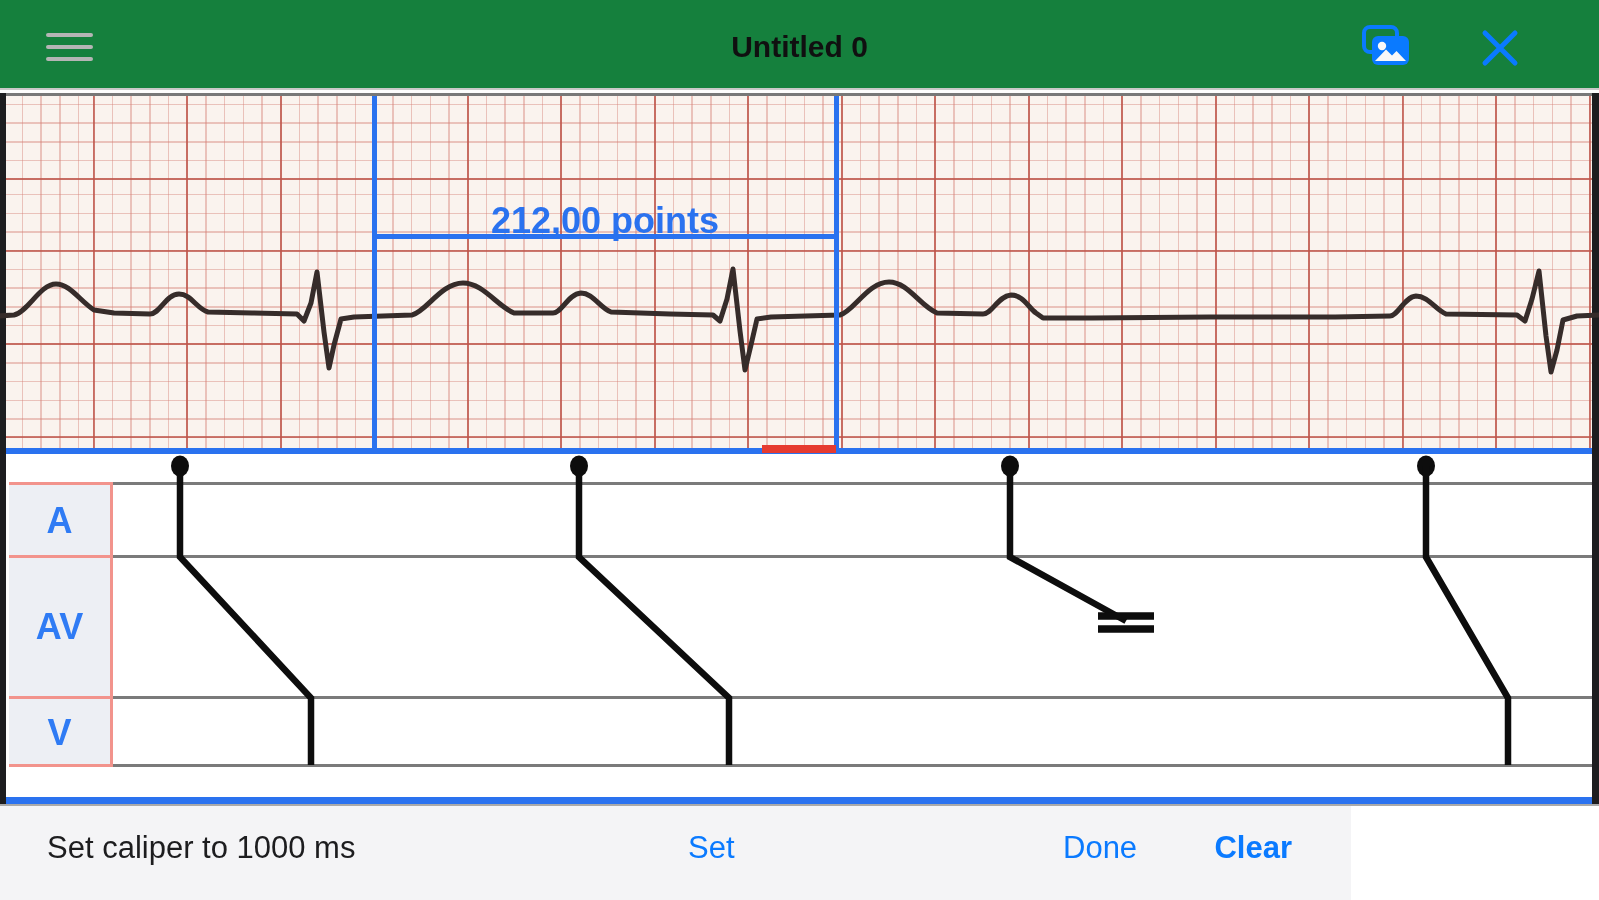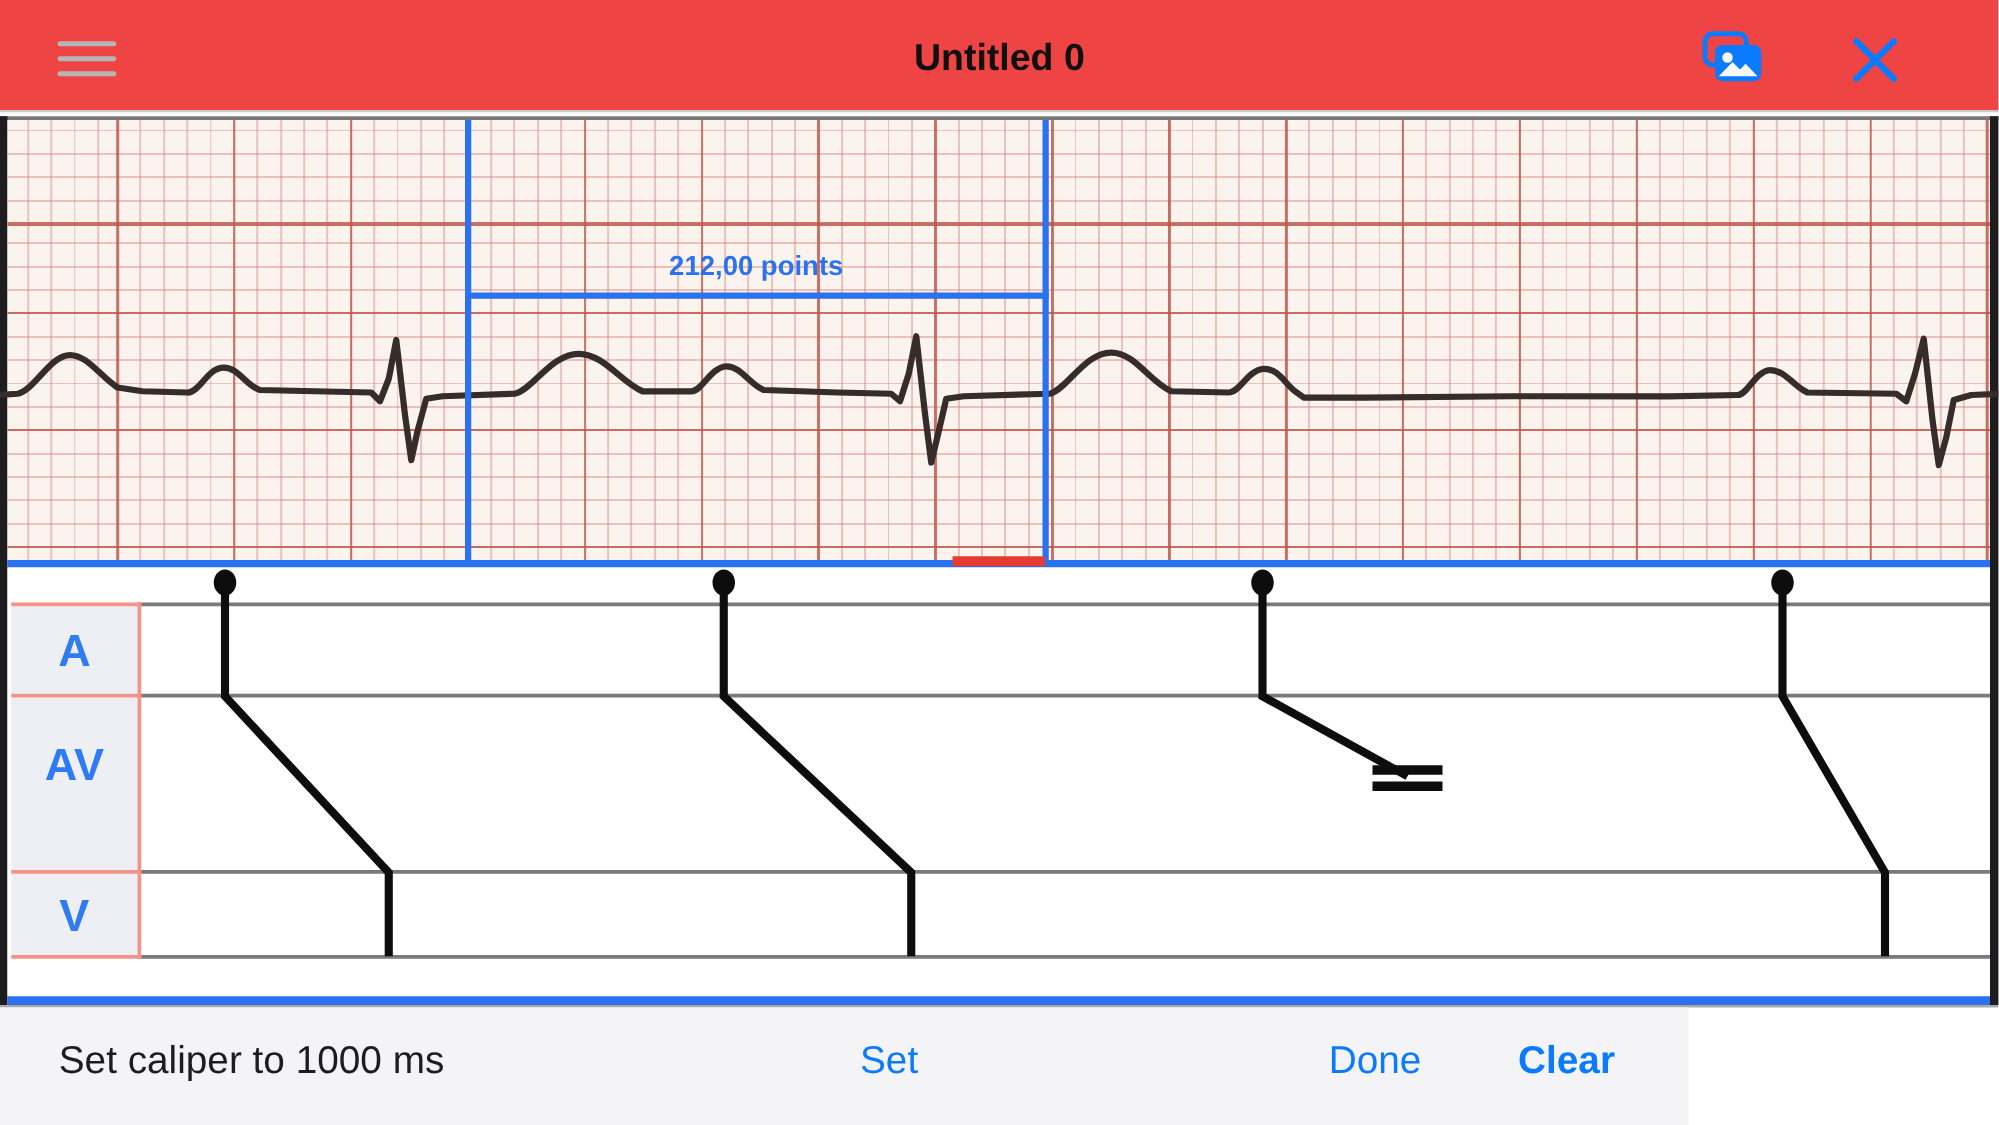--- a/index.html
+++ b/index.html
@@ -1,20 +1,20 @@
 <!DOCTYPE html>
 <html><head>
 <meta charset="utf-8">
 <style>
   html,body{margin:0;padding:0;background:#fff;}
   .app{position:relative;width:1599px;height:900px;overflow:hidden;
        font-family:"Liberation Sans",sans-serif;background:#fff;}
 
   
-  .header{position:absolute;left:0;top:0;width:1599px;height:88px;background:#ef4444;}
+  .header{position:absolute;left:0;top:0;width:1599px;height:88px;background:#15803d;}
   .header-hairline{position:absolute;left:0;top:88px;width:1599px;height:2px;background:#c9c9c9;}
   .header-gap{position:absolute;left:0;top:90px;width:1599px;height:3px;background:#fdfdfd;}
   .menu-btn{position:absolute;left:46px;top:32px;width:47px;height:31px;cursor:pointer;}
   .menu-btn .bar{position:absolute;left:0;width:47px;height:4px;border-radius:2px;background:#b5b5b5;}
   .menu-btn .b1{top:1px}.menu-btn .b2{top:13px}.menu-btn .b3{top:25px}
   .title{position:absolute;left:0;top:30px;width:1599px;text-align:center;
          font-size:30px;font-weight:700;color:#101010;}
   .photos-btn{position:absolute;left:1360px;top:24px;width:52px;height:48px;cursor:pointer;}
   .close-btn{position:absolute;left:1480px;top:28px;width:40px;height:40px;cursor:pointer;}
 
@@ -32,41 +32,41 @@
       repeating-linear-gradient(90deg, rgba(212,125,115,.42) 0 1.5px, transparent 1.5px 18.7px),
       repeating-linear-gradient(0deg,  rgba(212,125,115,.42) 0 1.5px, transparent 1.5px 18.7px);
     background-position:87px 0, 0 84px, 87px 0, 0 84px;}
   .trace-svg{position:absolute;left:0;top:0;width:1599px;height:900px;pointer-events:none;}
 
   
   .caliper-line{position:absolute;top:96px;width:5px;height:352px;background:#2a72ef;cursor:ew-resize;}
   .caliper-left{left:372px;} .caliper-right{left:834px;}
   .caliper-bar{position:absolute;left:372px;top:234px;width:467px;height:5px;background:#2a72ef;cursor:move;}
   .caliper-text{position:absolute;left:430px;width:350px;text-align:center;
-                font-size:22px;font-weight:700;color:#2a72ef;}
+                font-size:36px;font-weight:700;color:#2a72ef;}
   .caliper-points{top:200px;} .caliper-msec{top:240px;}
 
   
   .blue-line-top{position:absolute;left:6px;top:448px;width:1586px;height:6px;background:#2a72ef;}
   .red-mark{position:absolute;left:762px;top:445px;width:74px;height:8px;background:#e63b30;}
   .blue-line-bottom{position:absolute;left:6px;top:797px;width:1586px;height:7px;background:#2a72ef;}
   .bottom-hairline{position:absolute;left:0;top:804px;width:1599px;height:2px;background:#a9a9a9;}
 
   
   .ladder{position:absolute;left:6px;top:454px;width:1586px;height:343px;background:#ffffff;}
   .region-line{position:absolute;left:104px;width:1482px;height:3px;background:#7a7a7a;}
   .rl1{top:28px}.rl2{top:101px}.rl3{top:242px}.rl4{top:310px}
   .label-col-cell{position:absolute;left:3px;width:101px;background:#edeff4;}
   .cell-a{top:31px;height:70px;} .cell-av{top:104px;height:138px;} .cell-v{top:245px;height:65px;}
   .salmon-h{position:absolute;left:3px;width:104px;height:3px;background:#f2938c;}
   .sh1{top:28px}.sh2{top:101px}.sh3{top:242px}.sh4{top:310px}
   .salmon-v{position:absolute;left:104px;top:28px;width:3px;height:285px;background:#f2938c;}
   .region-label{position:absolute;left:3px;width:101px;text-align:center;
                 font-size:36px;font-weight:700;color:#2f7bf4;}
-  .lab-a{top:46px}.lab-av{top:137px}.lab-v{top:258px}
+  .lab-a{top:46px}.lab-av{top:152px}.lab-v{top:258px}
   .beats-svg{position:absolute;left:0;top:0;width:1599px;height:900px;pointer-events:none;}
 
   
   .toolbar{position:absolute;left:0;top:806px;width:1351px;height:94px;background:#f4f4f6;}
   .tb-status{position:absolute;left:47px;top:24px;font-size:31px;color:#1d1d1f;}
   .tb-btn{position:absolute;top:24px;font-size:31px;color:#0a7aff;cursor:pointer;}
   .tb-set{left:688px;} .tb-clear{left:1063px;} .tb-done{right:59px;font-weight:700;}
 </style>
 </head>
 <body>

